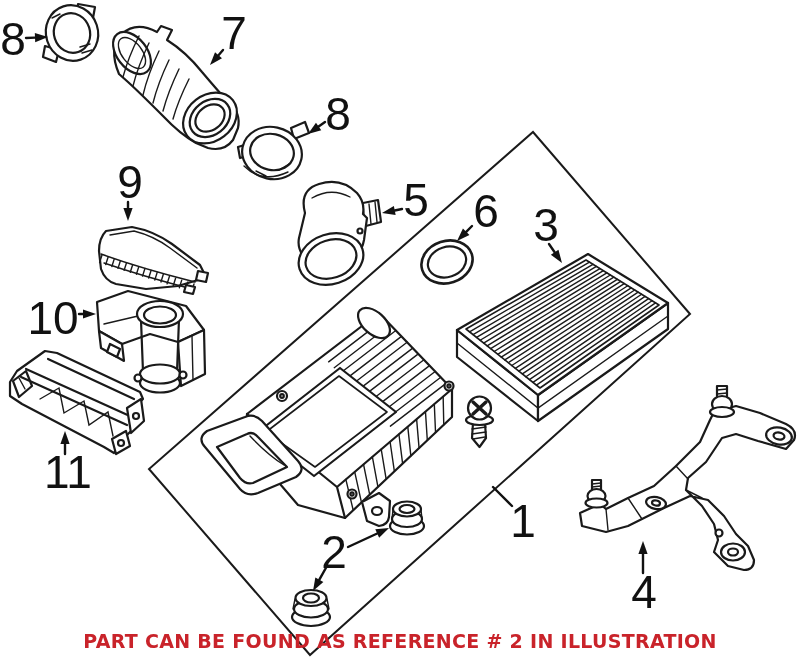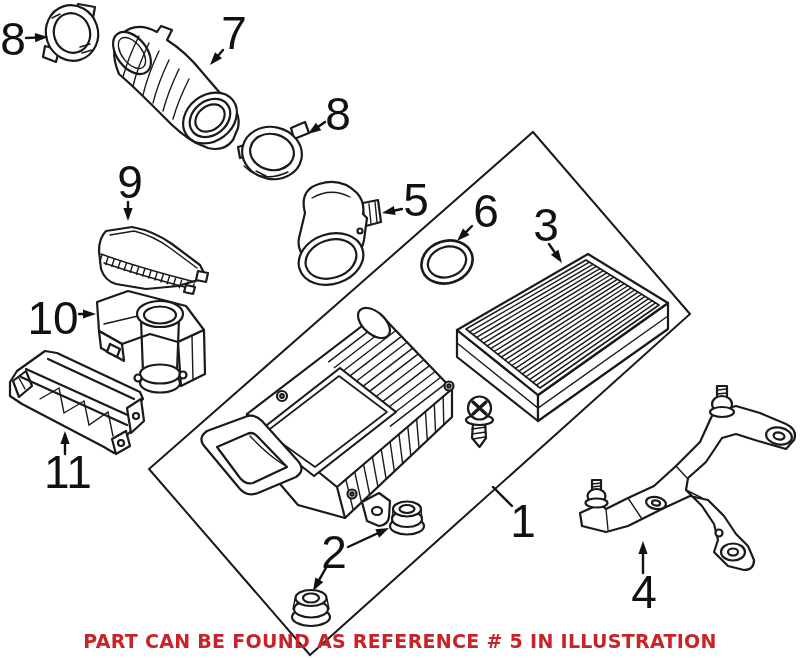--- a/index.html
+++ b/index.html
@@ -309,14 +309,14 @@
           <line x1="79" y1="314" x2="83" y2="314" class="arrow-line"></line>
         </g>
         <g>
           <text x="68" y="488" class="callout-num">11</text>
           <polygon points="65,431 69.6,444 60.4,444" class="arrow-head"></polygon>
           <line x1="65" y1="454" x2="65" y2="444" class="arrow-line"></line>
         </g>
       </g>
 </svg>
 
-<div id="caption" style="color: rgb(201, 35, 42);">PART CAN BE FOUND AS REFERENCE # 5 IN ILLUSTRATION</div>
+<div id="caption" style="color: rgb(201, 35, 42);">PART CAN BE FOUND AS REFERENCE # 2 IN ILLUSTRATION</div>
 </div>
 
 </body></html>

